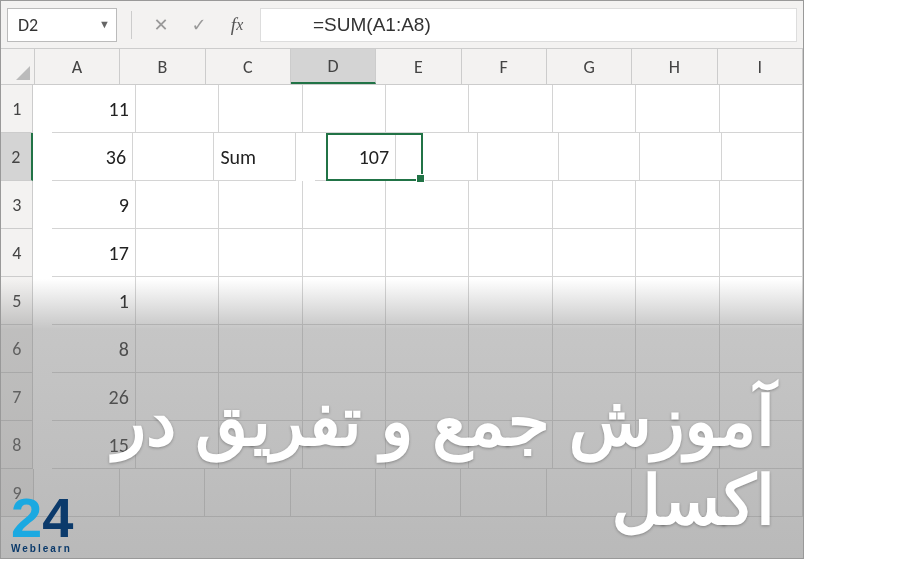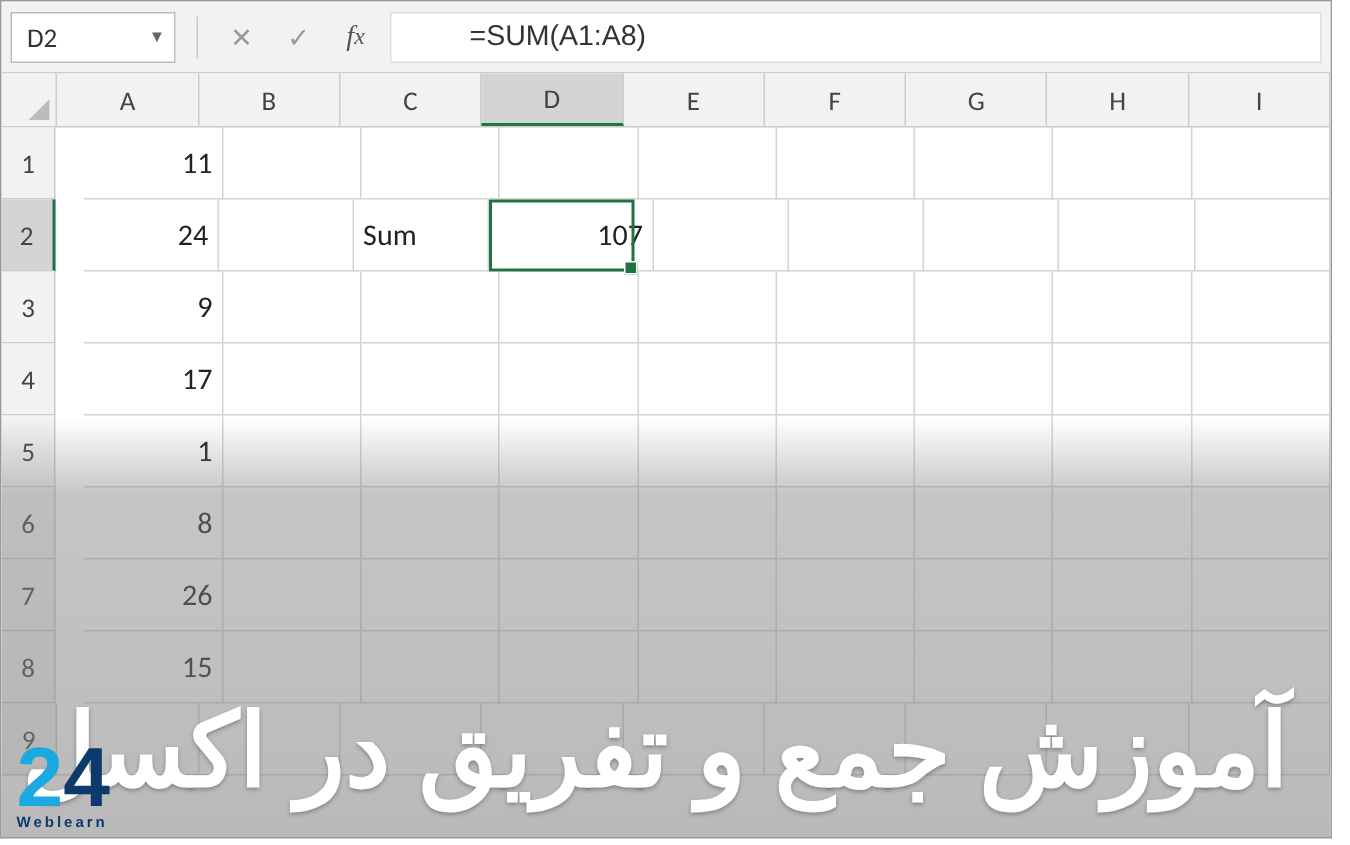--- a/index.html
+++ b/index.html
@@ -6,21 +6,21 @@
     body {
       font-family: Calibri, Arial, sans-serif;
       background: #fff;
       width: 900px;
       height: 563px;
       overflow: hidden;
       position: relative;
     }
     .frame {
       border: 1px solid #999;
-      width: 888px;
+      width: 804px;
       height: 559px;
       background: #fff;
       position: relative;
       overflow: hidden;
     }
     
     .formula-bar {
       height: 48px;
       background: #f3f2f1;
       border-bottom: 1px solid #ccc;
@@ -263,21 +263,21 @@
         <div class="cell"></div>
         <div class="cell"></div>
         <div class="cell"></div>
         <div class="cell"></div>
         <div class="cell"></div>
         <div class="cell"></div>
         <div class="cell"></div>
       </div>
       <div class="row">
         <div class="row-header active">2</div>
-        <div class="cell num">24</div>
+        <div class="cell num">36</div>
         <div class="cell"></div>
         <div class="cell text">Sum</div>
         <div class="cell num">107</div>
         <div class="cell"></div>
         <div class="cell"></div>
         <div class="cell"></div>
         <div class="cell"></div>
         <div class="cell"></div>
       </div>
       <div class="row">

